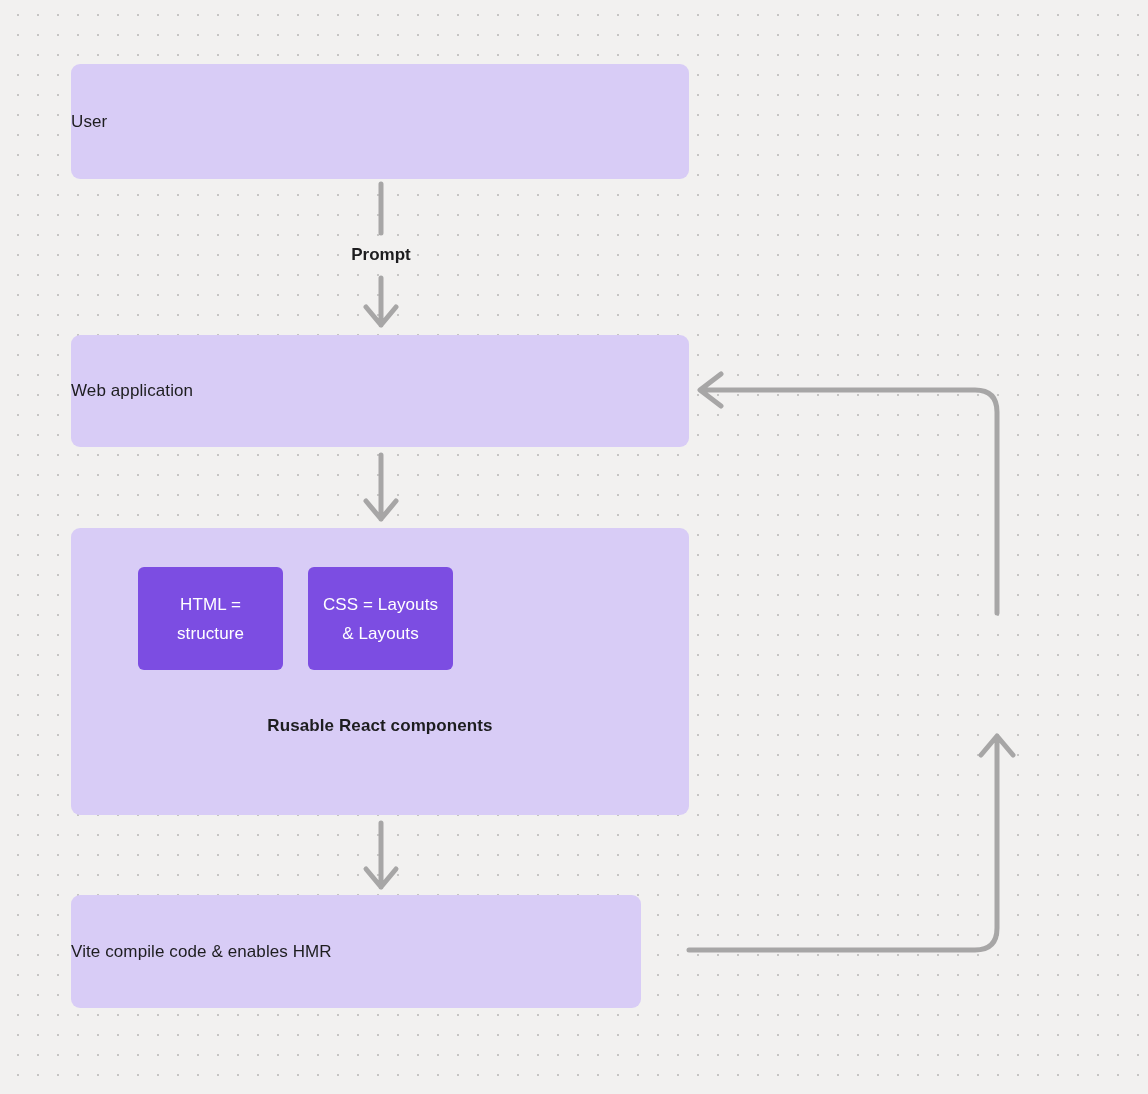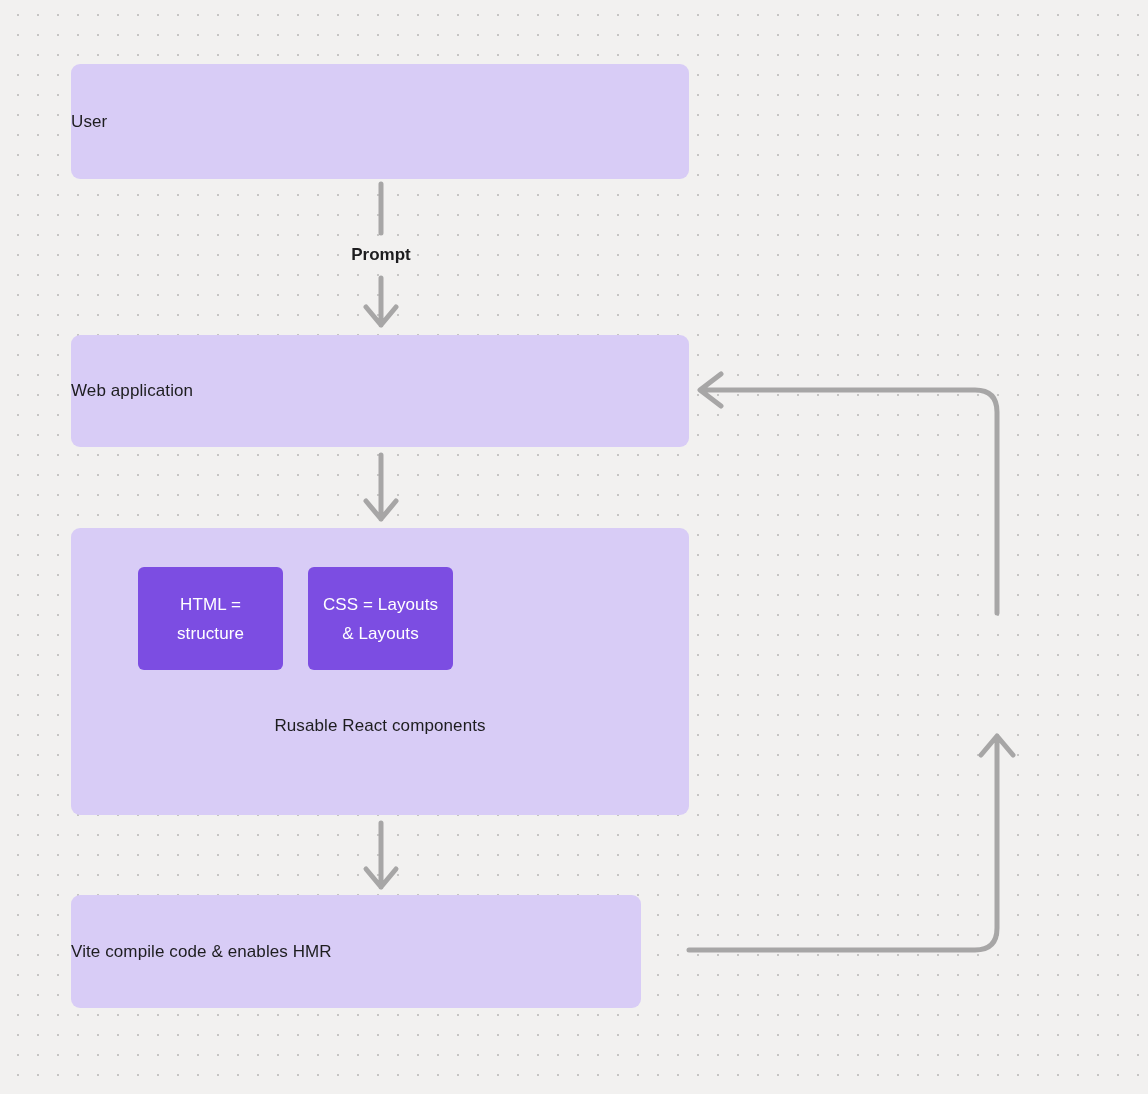--- a/index.html
+++ b/index.html
@@ -62,21 +62,21 @@
     line-height:29px;
     text-align:center;
   }
   .container-caption{
     position:absolute;
     left:0;right:0;
     top:188px;
     text-align:center;
     color:var(--node-text);
     font-size:17px;
-    font-weight:400;
+    font-weight:700;
   }
   .edge-label{
     position:absolute;
     left:330px;top:245px;
     width:102px;
     text-align:center;
     color:var(--node-text);
     font-size:17px;
     font-weight:700;
   }

